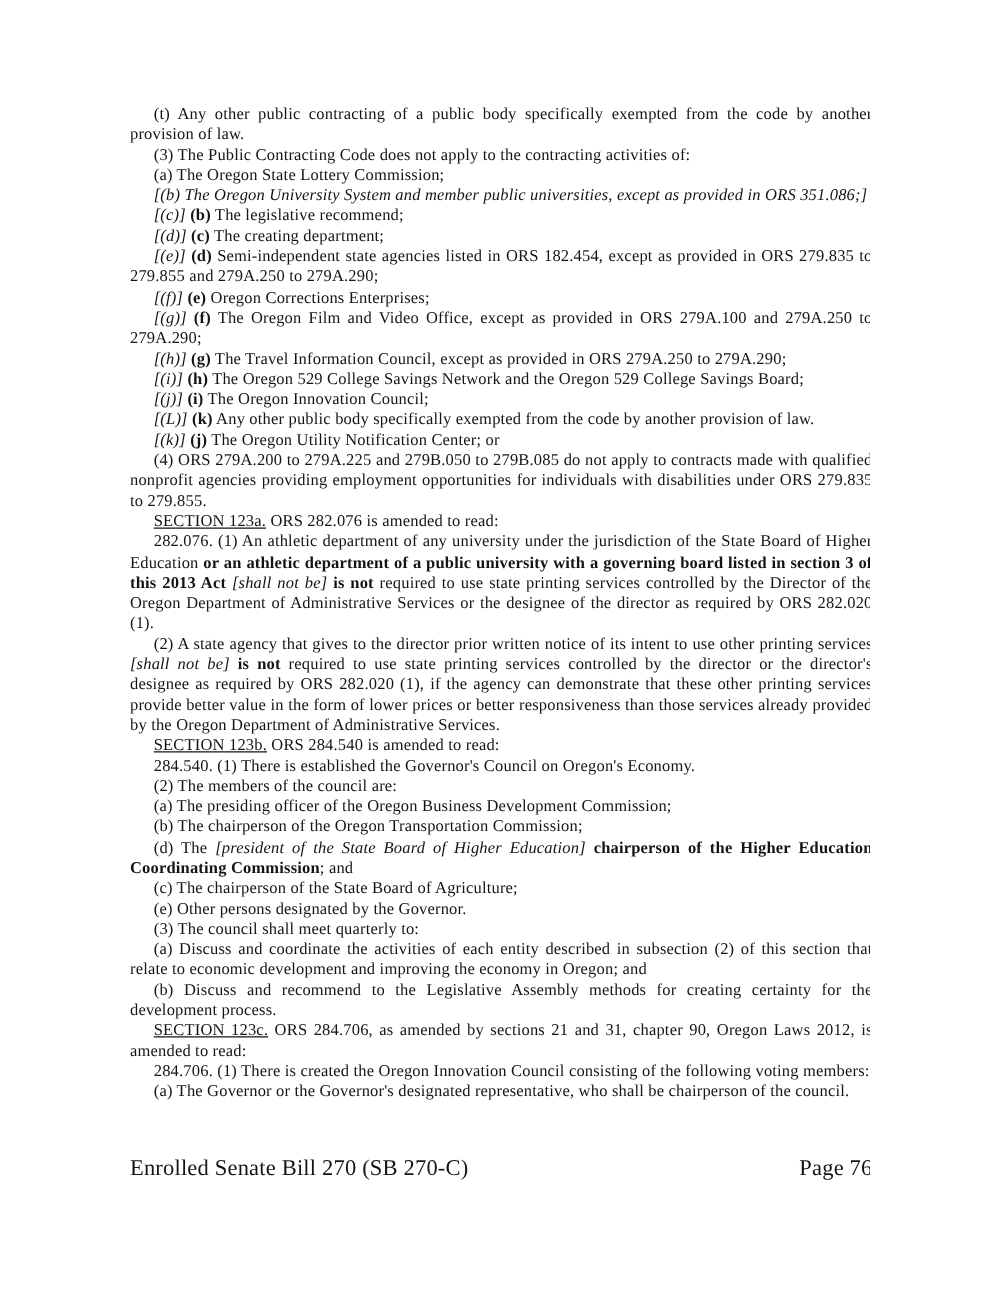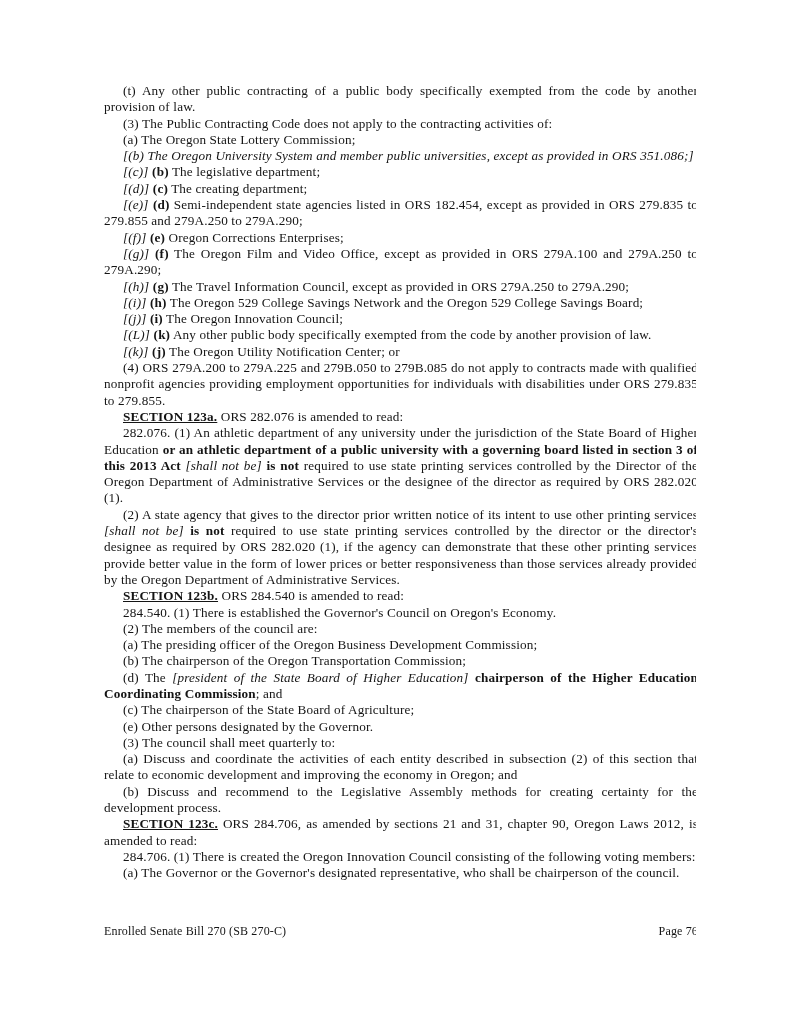--- a/index.html
+++ b/index.html
@@ -25,42 +25,42 @@
     line-height: 16.3px;
     text-align: justify;
     letter-spacing: 0.15px;
   }
   .para {
     margin: 0;
     text-indent: 19px;
   }
   .seg-i { font-style: italic; }
   .seg-b { font-weight: bold; }
-  .seg-bu { font-weight: bold; text-decoration: underline; margin-top: 32px; }
+  .seg-bu { font-weight: normal; text-decoration: underline; margin-top: 32px; }
   .footer {
     position: absolute;
     left: 104px;
     width: 594px;
     top: 924px;
     display: flex;
     justify-content: space-between;
-    font-size: 12px;
+    font-size: 18px;
     letter-spacing: 0.15px;
   }
 </style>
 </head>
 <body>
 
 <div class="page">
   <div class="content">
       <p class="para"><span>(t) Any other public contracting of a public body specifically exempted from the code by another provision of law.</span></p>
       <p class="para"><span>(3) The Public Contracting Code does not apply to the contracting activities of:</span></p>
       <p class="para"><span>(a) The Oregon State Lottery Commission;</span></p>
       <p class="para"><span class="seg-i">[(b) The Oregon University System and member public universities, except as provided in ORS 351.086;]</span></p>
-      <p class="para"><span class="seg-i">[(c)]</span><span> </span><span class="seg-b">(b)</span><span> The legislative department;</span></p>
+      <p class="para"><span class="seg-i">[(c)]</span><span> </span><span class="seg-b">(b)</span><span> The legislative recommend;</span></p>
       <p class="para"><span class="seg-i">[(d)]</span><span> </span><span class="seg-b">(c)</span><span> The creating department;</span></p>
       <p class="para"><span class="seg-i">[(e)]</span><span> </span><span class="seg-b">(d)</span><span> Semi-independent state agencies listed in ORS 182.454, except as provided in ORS 279.835 to 279.855 and 279A.250 to 279A.290;</span></p>
       <p class="para"><span class="seg-i">[(f)]</span><span> </span><span class="seg-b">(e)</span><span> Oregon Corrections Enterprises;</span></p>
       <p class="para"><span class="seg-i">[(g)]</span><span> </span><span class="seg-b">(f)</span><span> The Oregon Film and Video Office, except as provided in ORS 279A.100 and 279A.250 to 279A.290;</span></p>
       <p class="para"><span class="seg-i">[(h)]</span><span> </span><span class="seg-b">(g)</span><span> The Travel Information Council, except as provided in ORS 279A.250 to 279A.290;</span></p>
       <p class="para"><span class="seg-i">[(i)]</span><span> </span><span class="seg-b">(h)</span><span> The Oregon 529 College Savings Network and the Oregon 529 College Savings Board;</span></p>
       <p class="para"><span class="seg-i">[(j)]</span><span> </span><span class="seg-b">(i)</span><span> The Oregon Innovation Council;</span></p>
       <p class="para"><span class="seg-i">[(L)]</span><span> </span><span class="seg-b">(k)</span><span> Any other public body specifically exempted from the code by another provision of law.</span></p>
       <p class="para"><span class="seg-i">[(k)]</span><span> </span><span class="seg-b">(j)</span><span> The Oregon Utility Notification Center; or</span></p>
       <p class="para"><span>(4) ORS 279A.200 to 279A.225 and 279B.050 to 279B.085 do not apply to contracts made with qualified nonprofit agencies providing employment opportunities for individuals with disabilities under ORS 279.835 to 279.855.</span></p>

